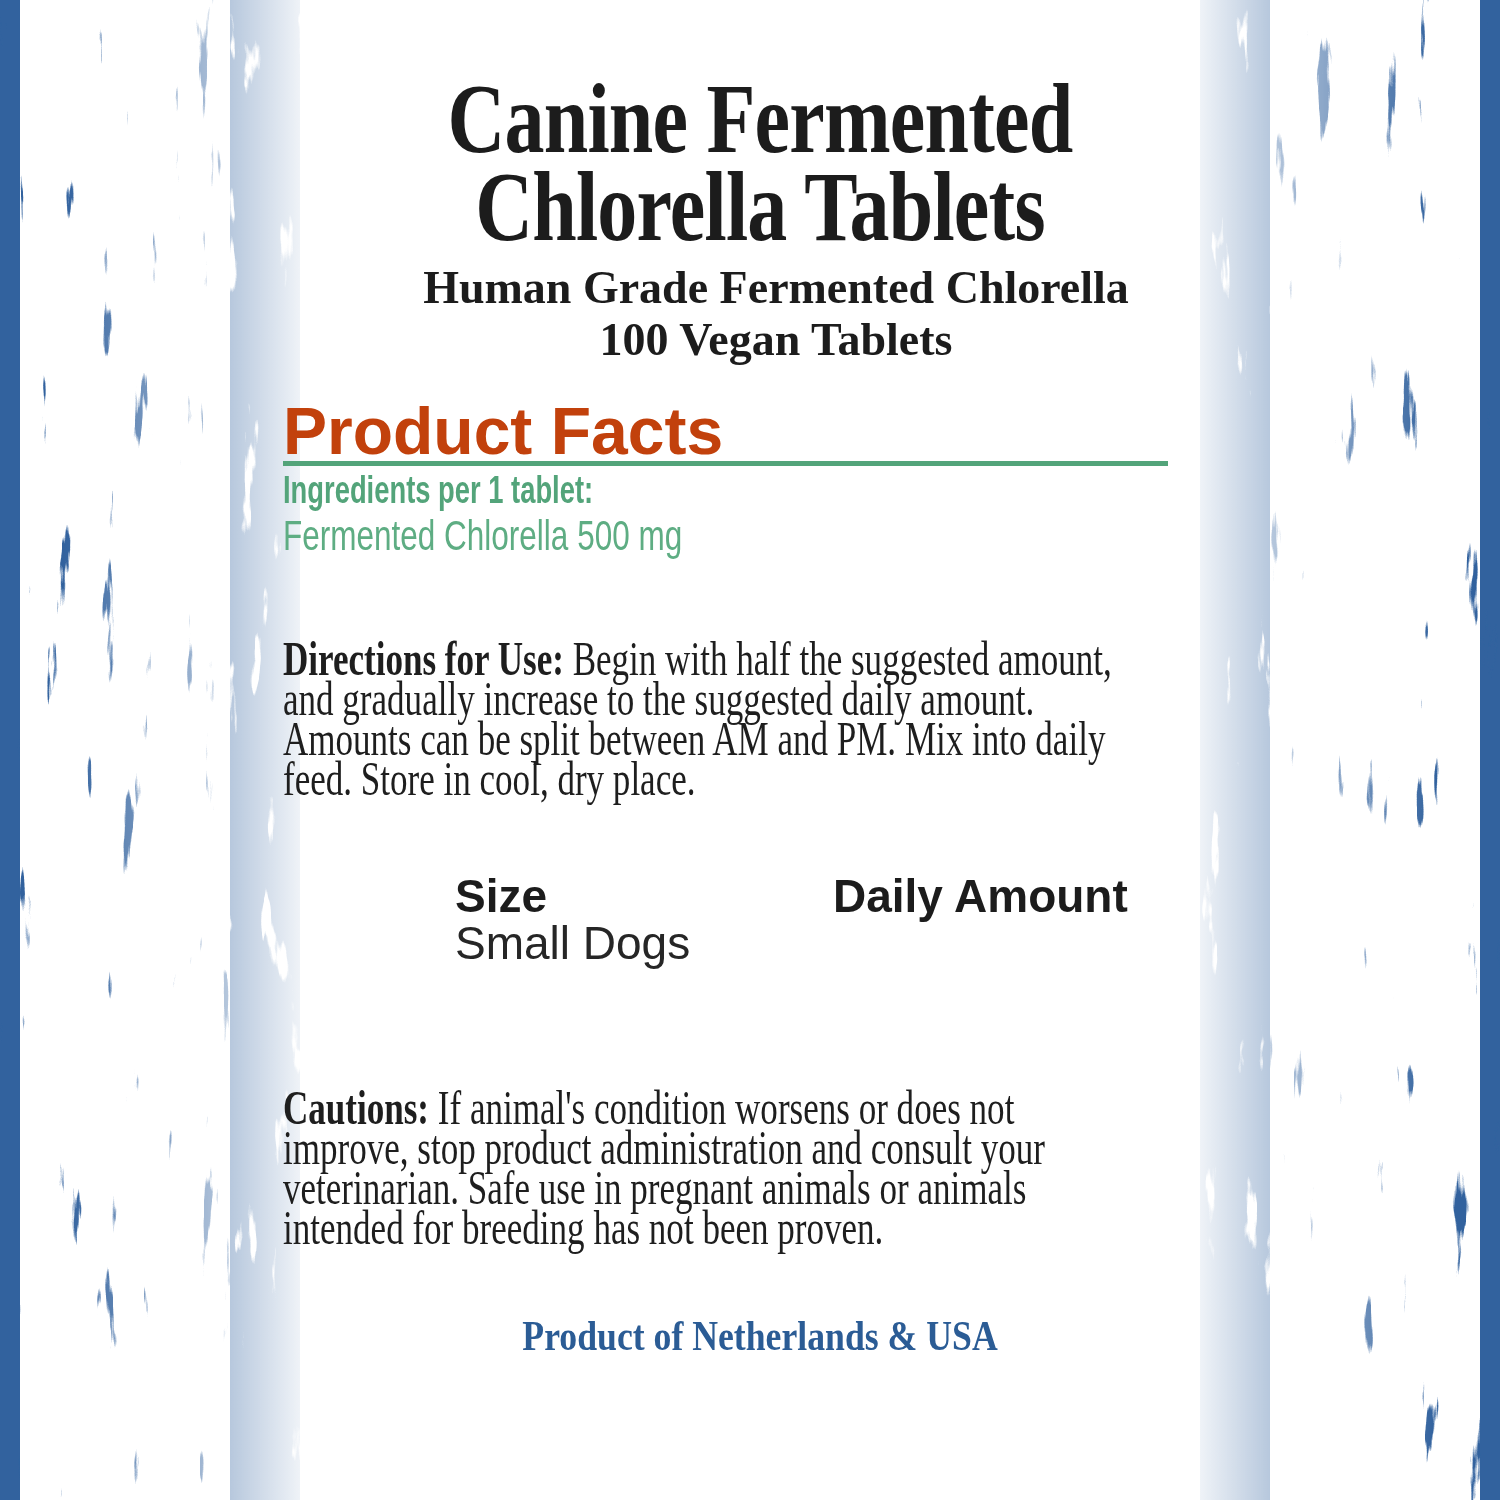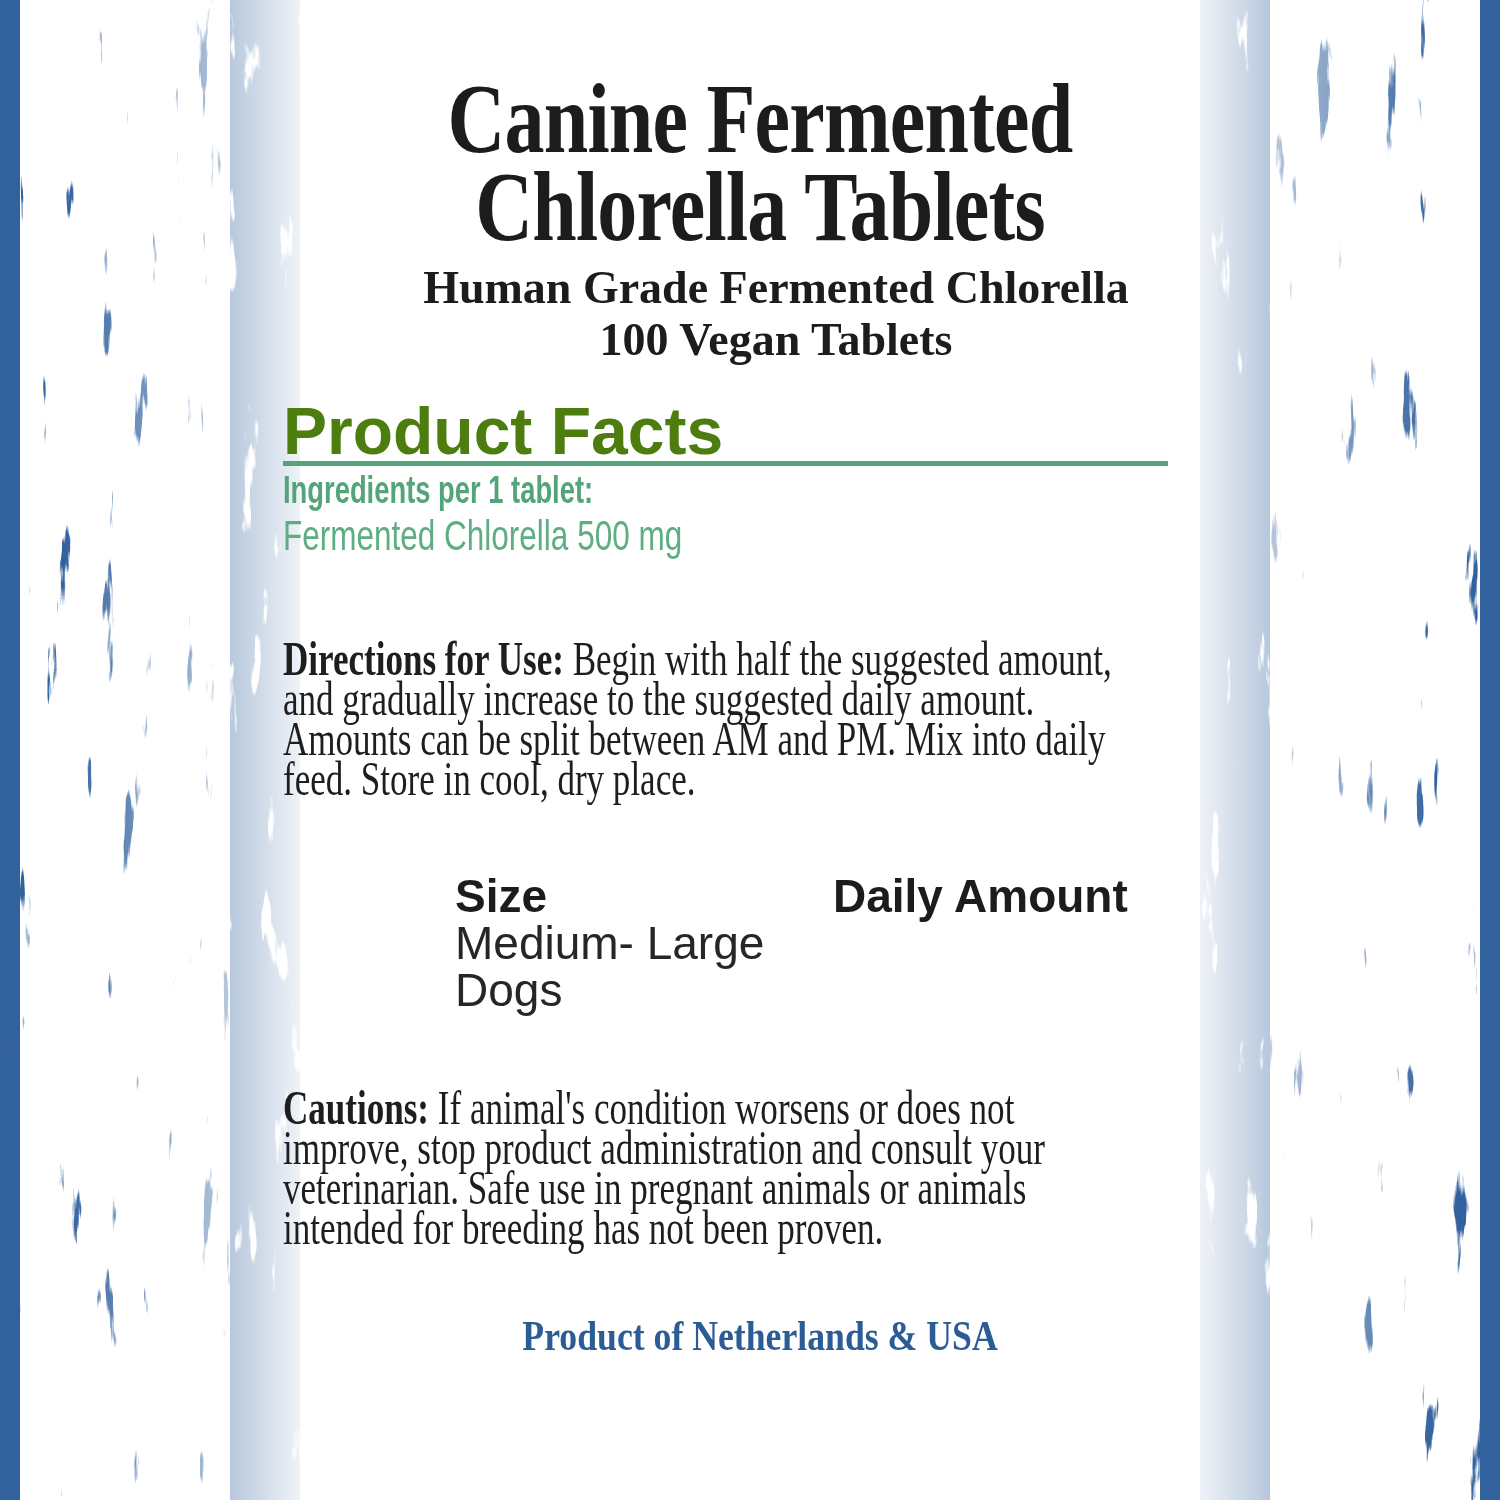--- a/index.html
+++ b/index.html
@@ -11,21 +11,21 @@
   .title{position:absolute;left:270px;top:75px;width:980px;margin:0;
          font-family:"Liberation Serif",serif;font-weight:700;font-size:100px;line-height:88px;
          color:#1c1c1c;text-align:center;white-space:pre-line;
          transform:scaleX(0.80);transform-origin:50% 0;letter-spacing:-1px;}
   .subtitle{position:absolute;left:270px;top:246px;width:980px;margin:16px;
          font-family:"Liberation Serif",serif;font-weight:700;font-size:46px;line-height:52px;
          color:#1c1c1c;text-align:center;white-space:pre-line;}
 
   .pf-head{position:absolute;left:283px;top:401px;width:885px;margin:0;
          border-bottom:5px solid #53a47a;
-         font-size:66px;line-height:60px;font-weight:700;color:#4d7c0f;letter-spacing:0;}
+         font-size:66px;line-height:60px;font-weight:700;color:#c2410c;letter-spacing:0;}
   .pf-ingredients-label{position:absolute;left:283px;top:468px;margin:0;white-space:nowrap;
          font-size:38px;line-height:44px;font-weight:700;color:#53a47a;
          transform:scaleX(0.72);transform-origin:0 0;}
   .pf-ingredient-value{position:absolute;left:283px;top:512px;margin:0;white-space:nowrap;
          font-size:42px;line-height:48px;font-weight:400;color:#5ead83;
          transform:scaleX(0.75);transform-origin:0 0;}
 
   .para{position:absolute;left:283px;width:1400px;margin:0;
          font-family:"Liberation Serif",serif;font-size:48px;line-height:40px;color:#1e1e1e;
          transform:scaleX(0.73);transform-origin:0 0;}
@@ -123,21 +123,21 @@
     <p class="pf-ingredient-value">Fermented Chlorella 500 mg</p>
 
     <p class="para directions"><span class="lead">Directions for Use:</span> <span class="body-text">Begin with half the suggested amount,
 and gradually increase to the suggested daily amount.
 Amounts can be split between AM and PM. Mix into daily
 feed.  Store in cool, dry place.</span></p>
 
     <div class="dose-table">
       <div class="hdr">Size</div>
       <div class="hdr">Daily Amount</div>
-      <div>Medium- Large Dogs</div>
+      <div>Small Dogs</div>
     </div>
 
     <p class="para cautions"><span class="lead">Cautions:</span> <span class="body-text">If animal's condition worsens or does not
 improve, stop product administration and consult your
 veterinarian. Safe use in pregnant animals or animals
 intended for breeding has not been proven.</span></p>
 
     <p class="origin">Product of Netherlands &amp; USA</p>
 
   </div>

